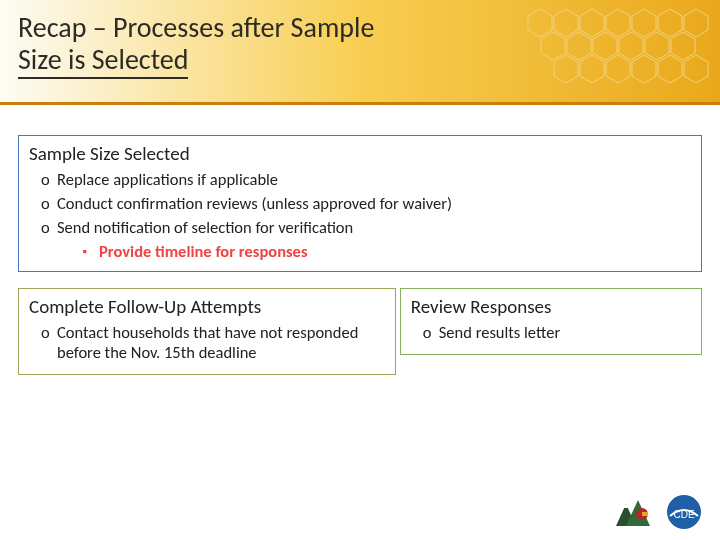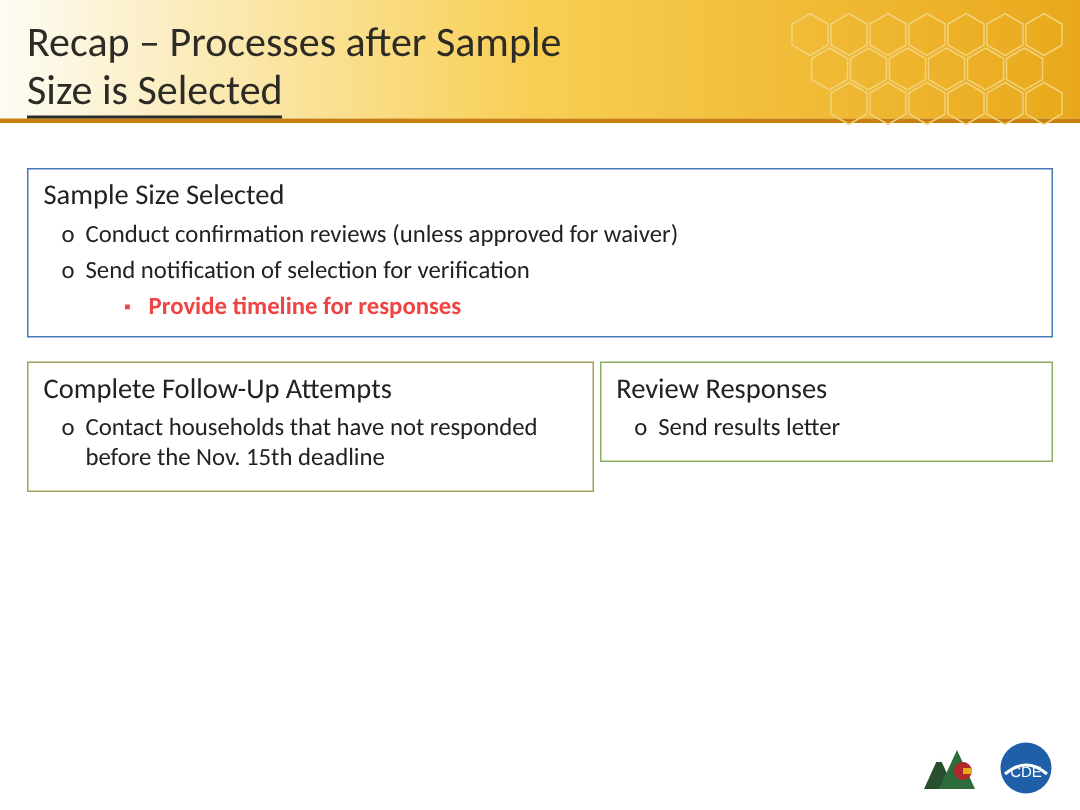--- a/index.html
+++ b/index.html
@@ -6,21 +6,21 @@
   body {
     width: 720px;
     height: 540px;
     font-family: Calibri, Arial, sans-serif;
     background: #fff;
     position: relative;
     overflow: hidden;
   }
   .header {
     position: relative;
-    height: 82px;
+    height: 105px;
     background: linear-gradient(90deg, #fdfcf5 0%, #f8ce52 50%, #e9a81b 100%);
     border-bottom: 3px solid #c97f0e;
     padding: 12px 18px 8px 18px;
   }
   .header h1 {
     font-size: 28px;
     font-weight: 400;
     color: #2d2b26;
     line-height: 1.15;
   }
@@ -131,20 +131,21 @@
       <polygon points="150,51 162,58 162,72 150,79 138,72 138,58"></polygon>
       <polygon points="176,51 188,58 188,72 176,79 164,72 164,58"></polygon>
     </g>
   </svg>
 </div>
 
 <div class="content">
 
   <div class="box box-blue">
     <div class="box-title">Sample Size Selected</div>
+    <div class="item">Replace applications if applicable</div>
     <div class="item">Conduct confirmation reviews (unless approved for waiver)</div>
     <div class="item">Send notification of selection for verification</div>
     <div class="subitem">Provide timeline for responses</div>
   </div>
 
   <div class="row">
     <div class="col-left">
       <div class="box box-olive">
         <div class="box-title">Complete Follow-Up Attempts</div>
         <div class="item">Contact households that have not responded before the Nov. 15th deadline</div>

